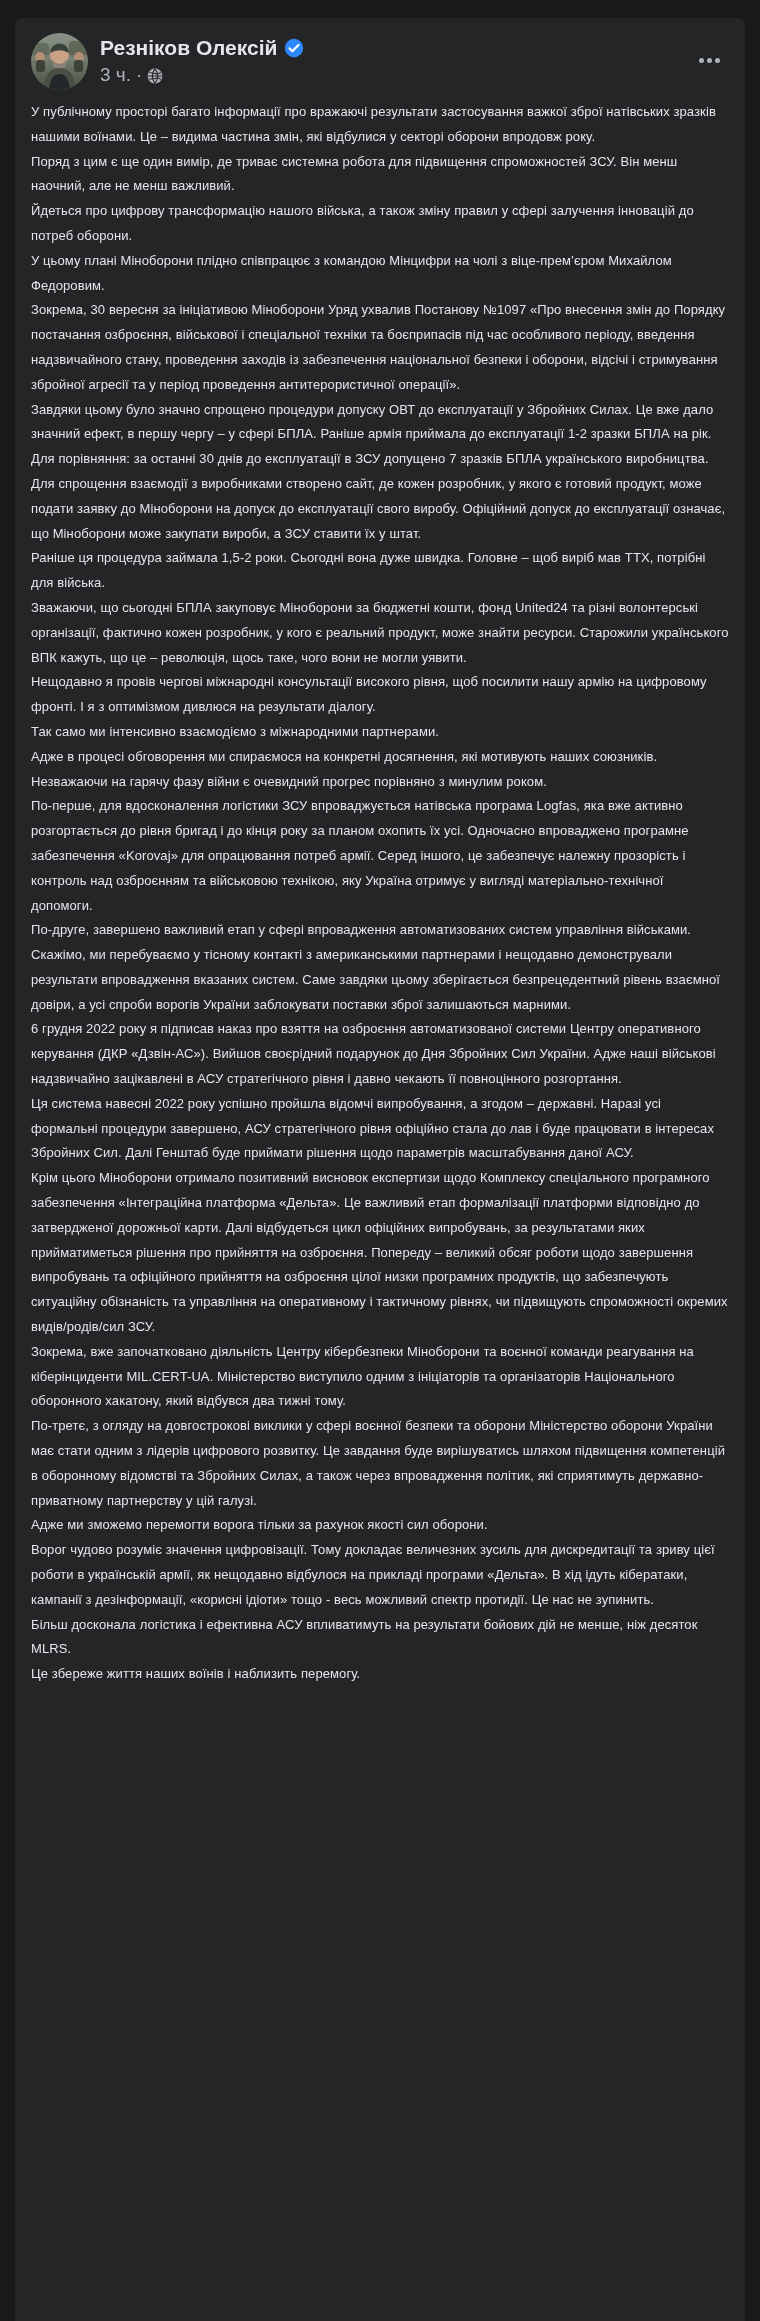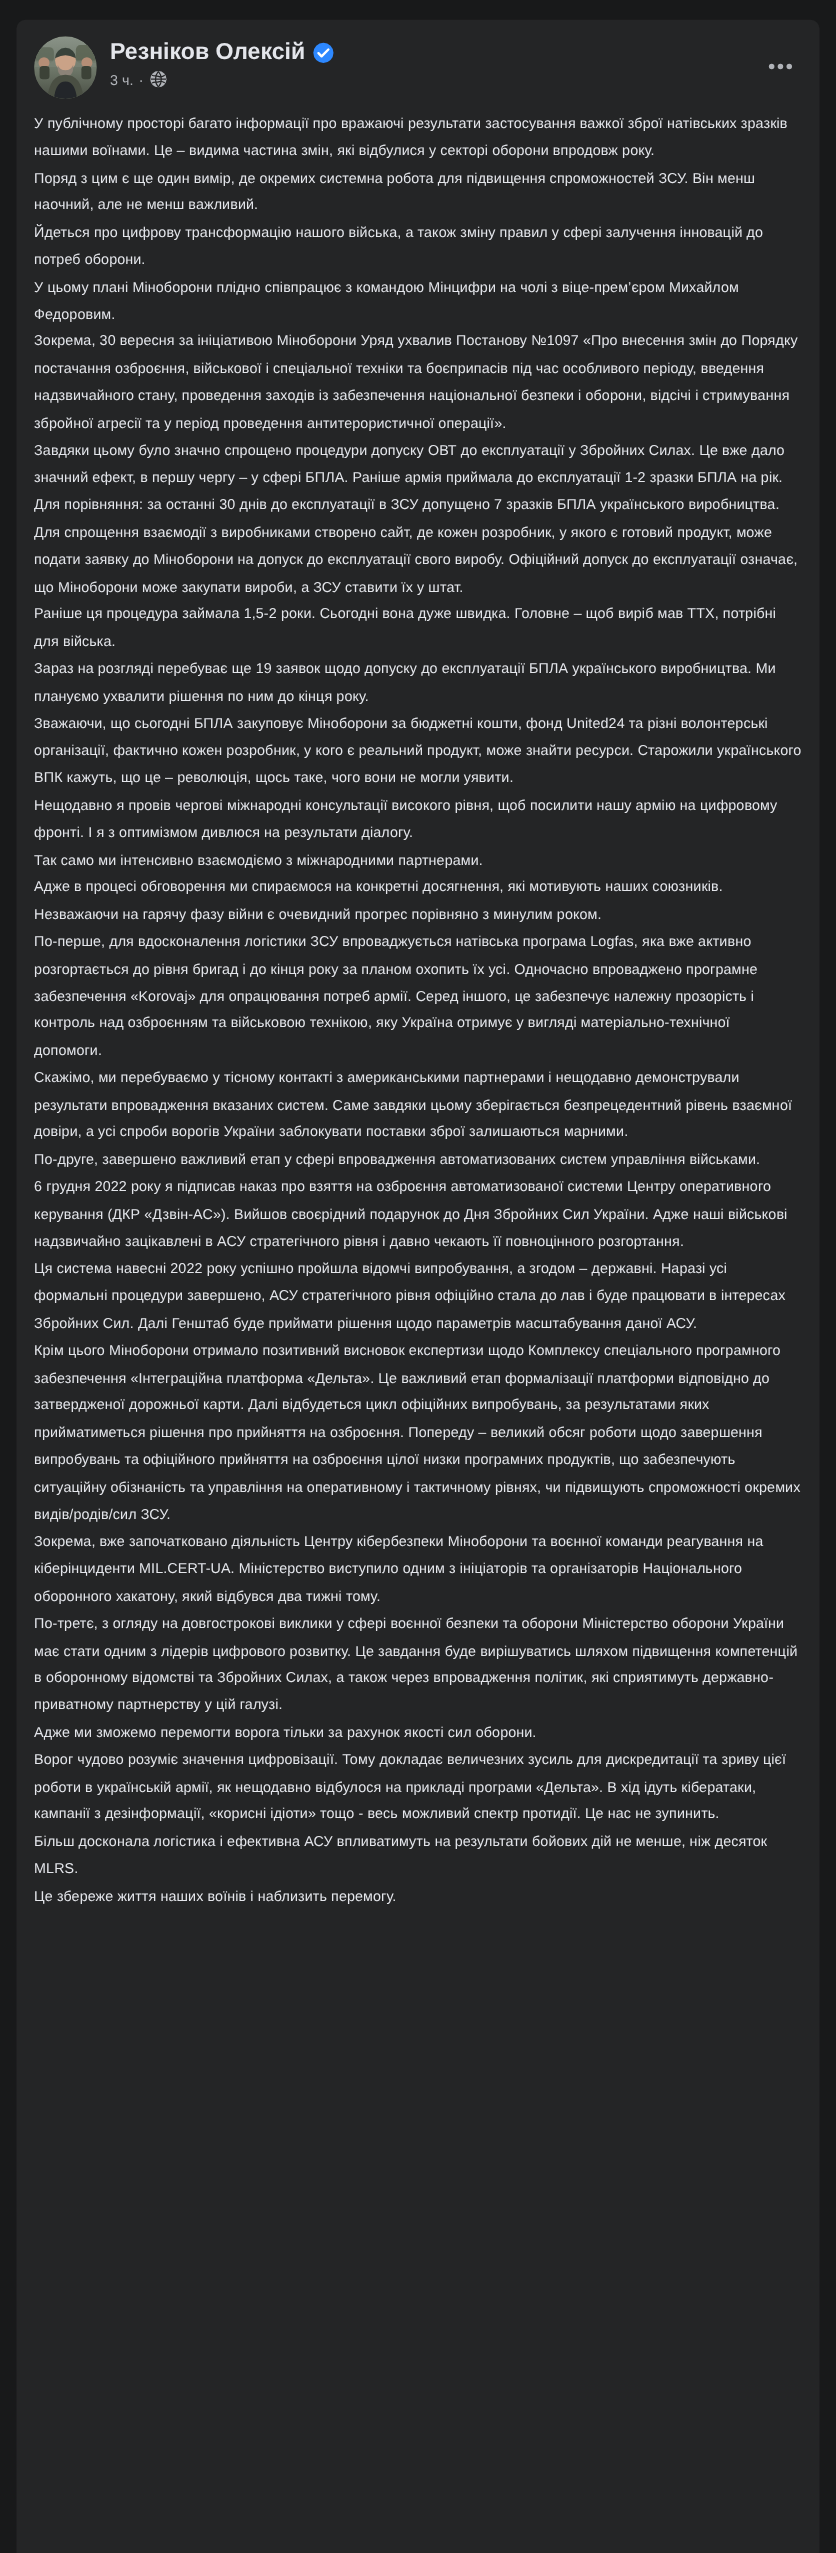--- a/index.html
+++ b/index.html
@@ -63,21 +63,21 @@
     width: 20px;
     height: 20px;
     display: inline-block;
   }
   .meta-row {
     display: flex;
     align-items: center;
     gap: 5px;
     margin-top: 4px;
     color: #b0b3b8;
-    font-size: 13px;
+    font-size: 19px;
   }
   .timestamp { cursor: pointer; }
   .meta-sep { color: #b0b3b8; }
   .globe-icon { width: 16px; height: 16px; display: inline-block; }
   .more-button {
     position: absolute;
     right: 16px;
     top: 22px;
     width: 40px;
     height: 40px;
@@ -174,35 +174,34 @@
 
       <button class="more-button" aria-label="Actions for this post">
         <i></i>
         <i></i>
         <i></i>
       </button>
     </header>
 
     <div class="post-body">
         <p>У публічному просторі багато інформації про вражаючі результати застосування важкої зброї натівських зразків нашими воїнами. Це – видима частина змін, які відбулися у секторі оборони впродовж року.</p>
-        <p>Поряд з цим є ще один вимір, де окремих системна робота для підвищення спроможностей ЗСУ. Він менш наочний, але не менш важливий.</p>
+        <p>Поряд з цим є ще один вимір, де триває системна робота для підвищення спроможностей ЗСУ. Він менш наочний, але не менш важливий.</p>
         <p>Йдеться про цифрову трансформацію нашого війська, а також зміну правил у сфері залучення інновацій до потреб оборони.</p>
         <p>У цьому плані Міноборони плідно співпрацює з командою Мінцифри на чолі з віце-прем’єром Михайлом Федоровим.</p>
         <p>Зокрема, 30 вересня за ініціативою Міноборони Уряд ухвалив Постанову №1097 «Про внесення змін до Порядку постачання озброєння, військової і спеціальної техніки та боєприпасів під час особливого періоду, введення надзвичайного стану, проведення заходів із забезпечення національної безпеки і оборони, відсічі і стримування збройної агресії та у період проведення антитерористичної операції».</p>
         <p>Завдяки цьому було значно спрощено процедури допуску ОВТ до експлуатації у Збройних Силах. Це вже дало значний ефект, в першу чергу – у сфері БПЛА. Раніше армія приймала до експлуатації 1-2 зразки БПЛА на рік. Для порівняння: за останні 30 днів до експлуатації в ЗСУ допущено 7 зразків БПЛА українського виробництва.</p>
         <p>Для спрощення взаємодії з виробниками створено сайт, де кожен розробник, у якого є готовий продукт, може подати заявку до Міноборони на допуск до експлуатації свого виробу. Офіційний допуск до експлуатації означає, що Міноборони може закупати вироби, а ЗСУ ставити їх у штат.</p>
         <p>Раніше ця процедура займала 1,5-2 роки. Сьогодні вона дуже швидка. Головне – щоб виріб мав ТТХ, потрібні для війська.</p>
-        <p>Зараз на розгляді перебуває ще 19 заявок щодо допуску до експлуатації БПЛА українського виробництва. Ми плануємо ухвалити рішення по ним до кінця року.</p>
         <p>Зважаючи, що сьогодні БПЛА закуповує Міноборони за бюджетні кошти, фонд United24 та різні волонтерські організації, фактично кожен розробник, у кого є реальний продукт, може знайти ресурси. Старожили українського ВПК кажуть, що це – революція, щось таке, чого вони не могли уявити.</p>
         <p>Нещодавно я провів чергові міжнародні консультації високого рівня, щоб посилити нашу армію на цифровому фронті. І я з оптимізмом дивлюся на результати діалогу.</p>
         <p>Так само ми інтенсивно взаємодіємо з міжнародними партнерами.</p>
         <p>Адже в процесі обговорення ми спираємося на конкретні досягнення, які мотивують наших союзників. Незважаючи на гарячу фазу війни є очевидний прогрес порівняно з минулим роком.</p>
         <p>По-перше, для вдосконалення логістики ЗСУ впроваджується натівська програма Logfas, яка вже активно розгортається до рівня бригад і до кінця року за планом охопить їх усі. Одночасно впроваджено програмне забезпечення «Korovaj» для опрацювання потреб армії. Серед іншого, це забезпечує належну прозорість і контроль над озброєнням та військовою технікою, яку Україна отримує у вигляді матеріально-технічної допомоги.</p>
+        <p>По-друге, завершено важливий етап у сфері впровадження автоматизованих систем управління військами.</p>
         <p>Скажімо, ми перебуваємо у тісному контакті з американськими партнерами і нещодавно демонстрували результати впровадження вказаних систем. Саме завдяки цьому зберігається безпрецедентний рівень взаємної довіри, а усі спроби ворогів України заблокувати поставки зброї залишаються марними.</p>
-        <p>По-друге, завершено важливий етап у сфері впровадження автоматизованих систем управління військами.</p>
         <p>6 грудня 2022 року я підписав наказ про взяття на озброєння автоматизованої системи Центру оперативного керування (ДКР «Дзвін-АС»). Вийшов своєрідний подарунок до Дня Збройних Сил України. Адже наші військові надзвичайно зацікавлені в АСУ стратегічного рівня і давно чекають її повноцінного розгортання.</p>
         <p>Ця система навесні 2022 року успішно пройшла відомчі випробування, а згодом – державні. Наразі усі формальні процедури завершено, АСУ стратегічного рівня офіційно стала до лав і буде працювати в інтересах Збройних Сил. Далі Генштаб буде приймати рішення щодо параметрів масштабування даної АСУ.</p>
         <p>Крім цього Міноборони отримало позитивний висновок експертизи щодо Комплексу спеціального програмного забезпечення «Інтеграційна платформа «Дельта». Це важливий етап формалізації платформи відповідно до затвердженої дорожньої карти. Далі відбудеться цикл офіційних випробувань, за результатами яких прийматиметься рішення про прийняття на озброєння. Попереду – великий обсяг роботи щодо завершення випробувань та офіційного прийняття на озброєння цілої низки програмних продуктів, що забезпечують ситуаційну обізнаність та управління на оперативному і тактичному рівнях, чи підвищують спроможності окремих видів/родів/сил ЗСУ.</p>
         <p>Зокрема, вже започатковано діяльність Центру кібербезпеки Міноборони та воєнної команди реагування на кіберінциденти MIL.CERT-UA. Міністерство виступило одним з ініціаторів та організаторів Національного оборонного хакатону, який відбувся два тижні тому.</p>
         <p>По-третє, з огляду на довгострокові виклики у сфері воєнної безпеки та оборони Міністерство оборони України має стати одним з лідерів цифрового розвитку. Це завдання буде вирішуватись шляхом підвищення компетенцій в оборонному відомстві та Збройних Силах, а також через впровадження політик, які сприятимуть державно-приватному партнерству у цій галузі.</p>
         <p>Адже ми зможемо перемогти ворога тільки за рахунок якості сил оборони.</p>
         <p>Ворог чудово розуміє значення цифровізації. Тому докладає величезних зусиль для дискредитації та зриву цієї роботи в українській армії, як нещодавно відбулося на прикладі програми «Дельта». В хід ідуть кібератаки, кампанії з дезінформації, «корисні ідіоти» тощо - весь можливий спектр протидії. Це нас не зупинить.</p>
         <p>Більш досконала логістика і ефективна АСУ впливатимуть на результати бойових дій не менше, ніж десяток MLRS.</p>
         <p>Це збереже життя наших воїнів і наблизить перемогу.</p>
       </div>

